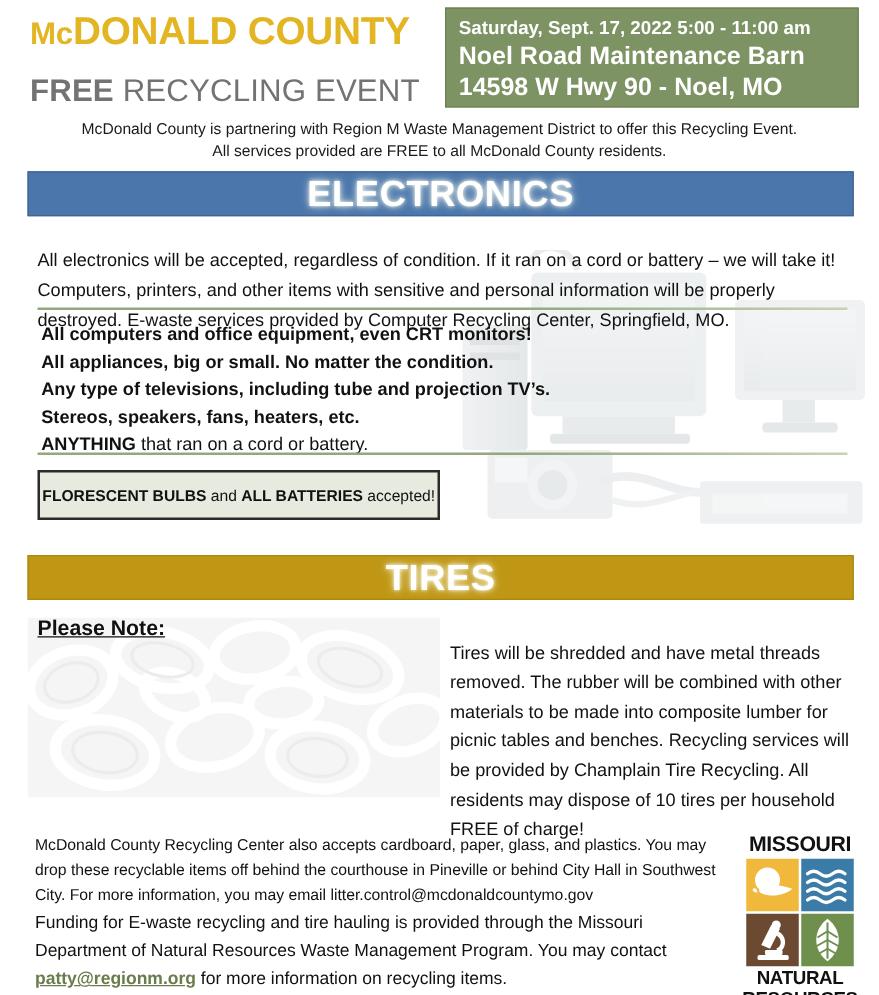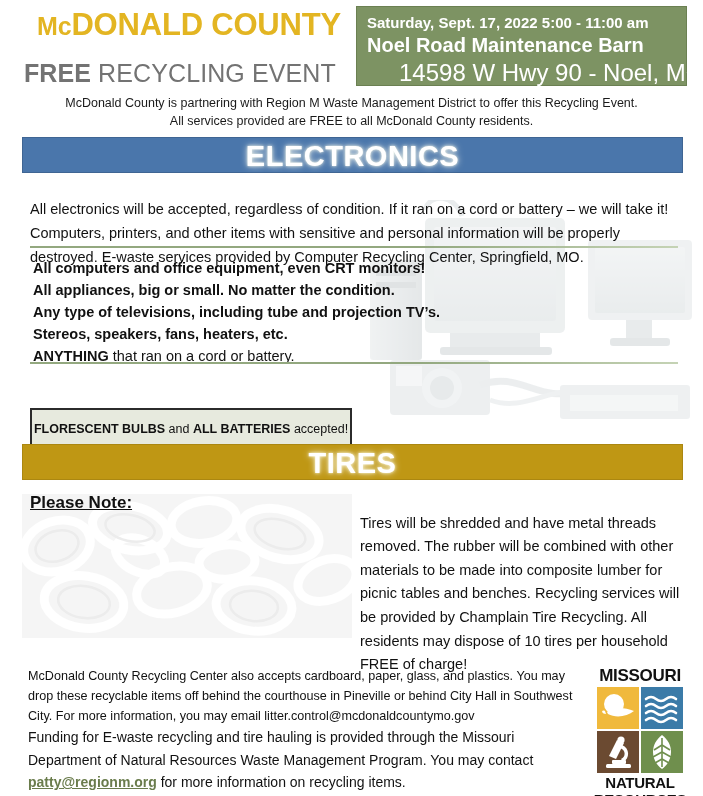--- a/index.html
+++ b/index.html
@@ -34,21 +34,20 @@
     top: 8px;
     width: 330px;
   }
   .title-line1 {
     font-size: 31px;
     font-weight: bold;
     color: #e3b522;
     letter-spacing: -0.2px;
     line-height: 1.12;
     white-space: nowrap;
-    text-align: center;
   }
   .title-line1 .small-c {
     font-size: 25px;
   }
   .title-line2 {
     font-size: 25px;
     font-weight: normal;
     color: #737373;
     letter-spacing: 0.1px;
     line-height: 1.18;
@@ -77,25 +76,24 @@
     line-height: 1.32;
     white-space: nowrap;
   }
   .event-place {
     font-size: 20px;
     font-weight: bold;
     line-height: 1.24;
     white-space: nowrap;
   }
   .event-addr {
-    font-size: 24px;
-    font-weight: normal;
+    font-size: 20px;
+    font-weight: bold;
     line-height: 1.24;
     white-space: nowrap;
-    margin-left: 32px;
   }
 
   .subtitle {
     position: absolute;
     left: 0;
     top: 94px;
     width: 703px;
     text-align: center;
     font-size: 12.5px;
     line-height: 1.45;
@@ -175,21 +173,20 @@
     width: 322px;
     height: 40px;
     box-sizing: border-box;
     background: #e7eade;
     border: 2px solid #2b2b2b;
     text-align: center;
     line-height: 38px;
     font-size: 12.5px;
     font-weight: bold;
     color: #111111;
-    margin-top: 32px;
   }
   .bulbs-box .reg { font-weight: normal; }
 
   
   .tire-bgimg {
     position: absolute;
     left: 22px;
     top: 494px;
     width: 330px;
     height: 144px;

